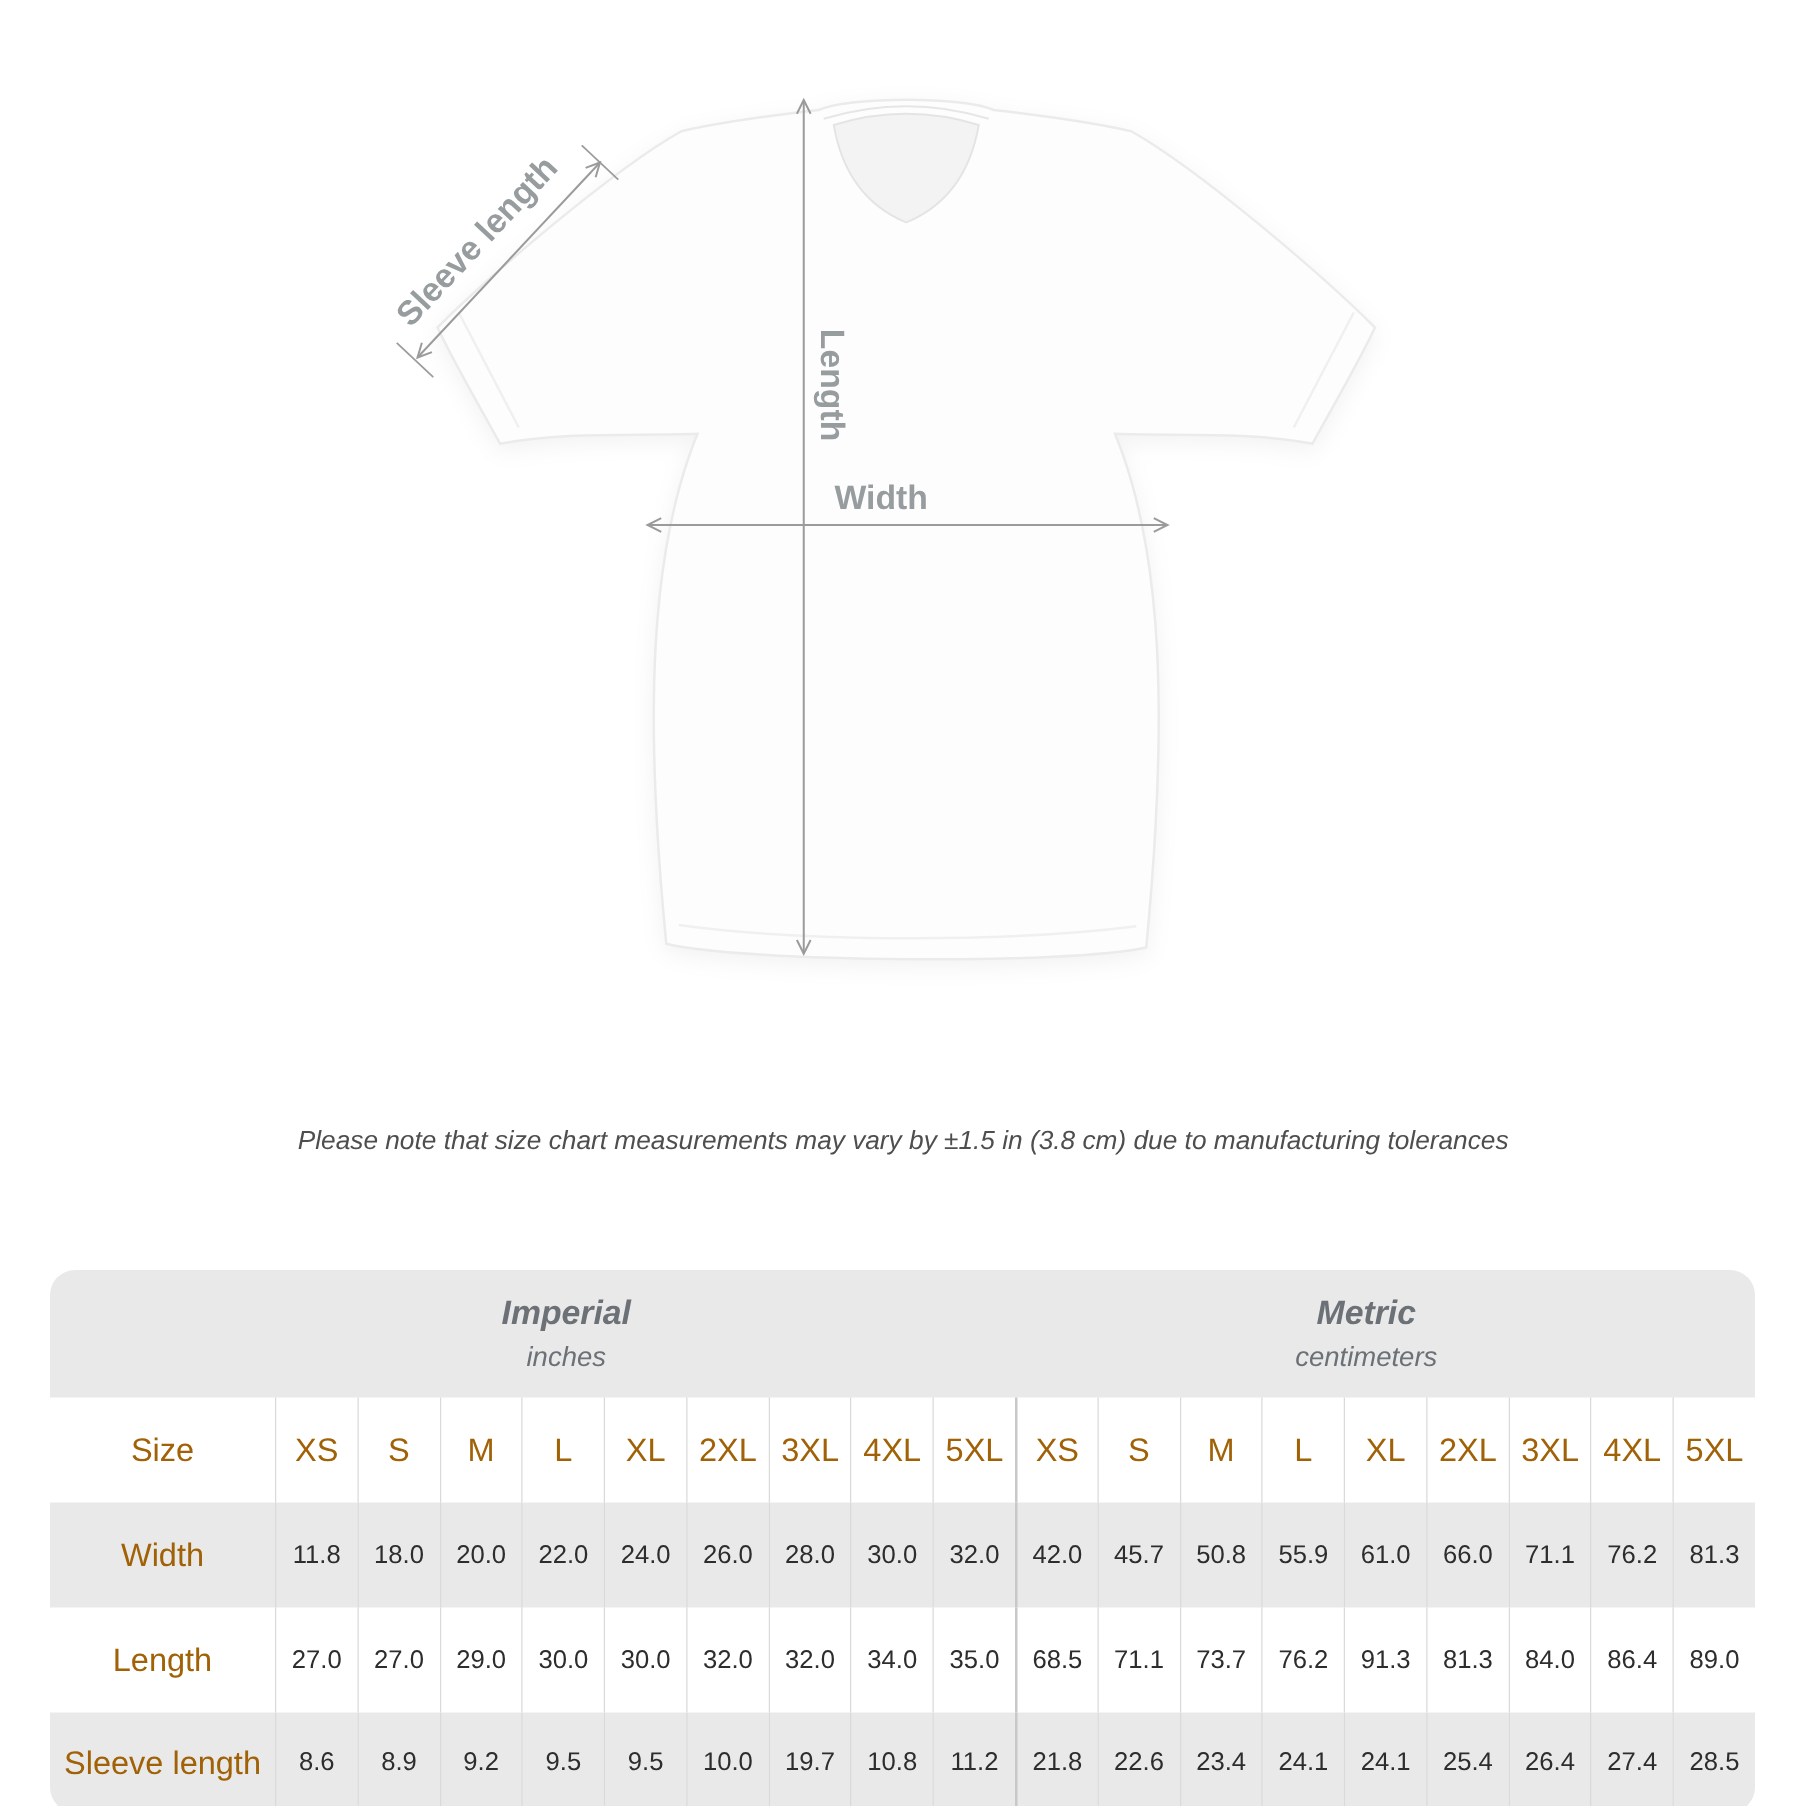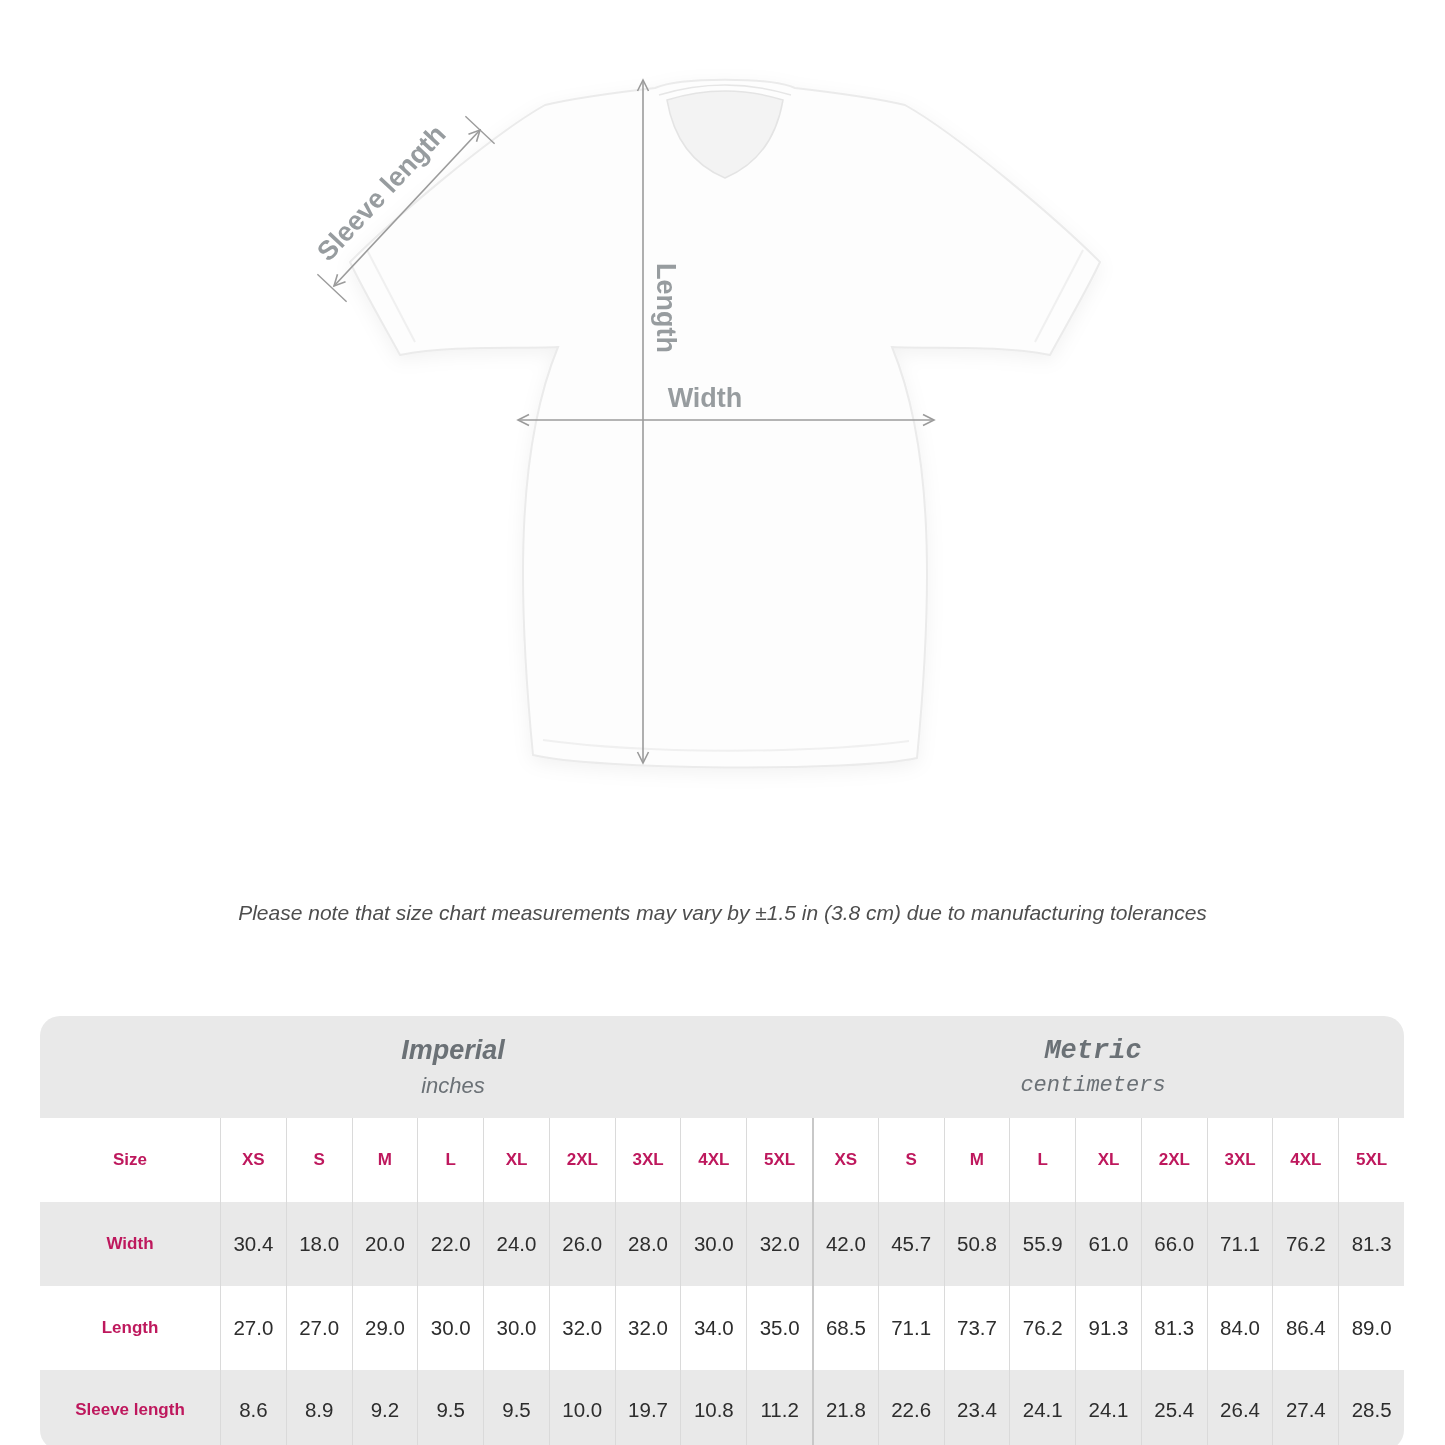--- a/index.html
+++ b/index.html
@@ -44,24 +44,24 @@
     grid-template-rows: 102px 84px 84px 84px 80px;
     border-radius: 20px; overflow: hidden;
     background: #ffffff;
   }
   .cell { display: flex; align-items: center; justify-content: center; }
   .gray { background: #e9e9e9; }
   .sep { border-left: 1px solid #dadada; }
   .sep-mid { border-left: 2px solid #c8c8c8; }
   .band { flex-direction: column; gap: 7px; background: #e9e9e9; }
   .band-imp { grid-column: span 10; padding-left: 54px; }
-  .band-met { grid-column: span 9; padding-right: 30px; font-family: Liberation Mono, monospace; }
+  .band-met { grid-column: span 9; padding-right: 30px; }
   .band-title { font-size: 27px; font-weight: bold; font-style: italic; color: #6b7176; }
   .band-unit { font-size: 22px; font-style: italic; color: #6b7176; }
-  .row-label, .size-h { font-weight: bold; color: #be185d; font-size: 17px; }
+  .row-label, .size-h { font-weight: normal; color: #a16207; font-size: 26px; }
   .val { color: #2d2d2d; font-size: 20.5px; }
 </style>
 </head>
 <body>
 
 <div class="stage">
 
   <svg class="diagram" viewBox="0 0 860 760">
     <defs>
       <marker id="ah" viewBox="-12 -8 14 16" refX="0" refY="0" markerWidth="14" markerHeight="16" markerUnits="userSpaceOnUse" orient="auto-start-reverse">
@@ -137,21 +137,21 @@
       <div class="cell size-h sep-mid">XS</div>
       <div class="cell size-h sep">S</div>
       <div class="cell size-h sep">M</div>
       <div class="cell size-h sep">L</div>
       <div class="cell size-h sep">XL</div>
       <div class="cell size-h sep">2XL</div>
       <div class="cell size-h sep">3XL</div>
       <div class="cell size-h sep">4XL</div>
       <div class="cell size-h sep">5XL</div>
       <div class="cell row-label gray">Width</div>
-      <div class="cell val sep gray">30.4</div>
+      <div class="cell val sep gray">11.8</div>
       <div class="cell val sep gray">18.0</div>
       <div class="cell val sep gray">20.0</div>
       <div class="cell val sep gray">22.0</div>
       <div class="cell val sep gray">24.0</div>
       <div class="cell val sep gray">26.0</div>
       <div class="cell val sep gray">28.0</div>
       <div class="cell val sep gray">30.0</div>
       <div class="cell val sep gray">32.0</div>
       <div class="cell val sep-mid gray">42.0</div>
       <div class="cell val sep gray">45.7</div>

